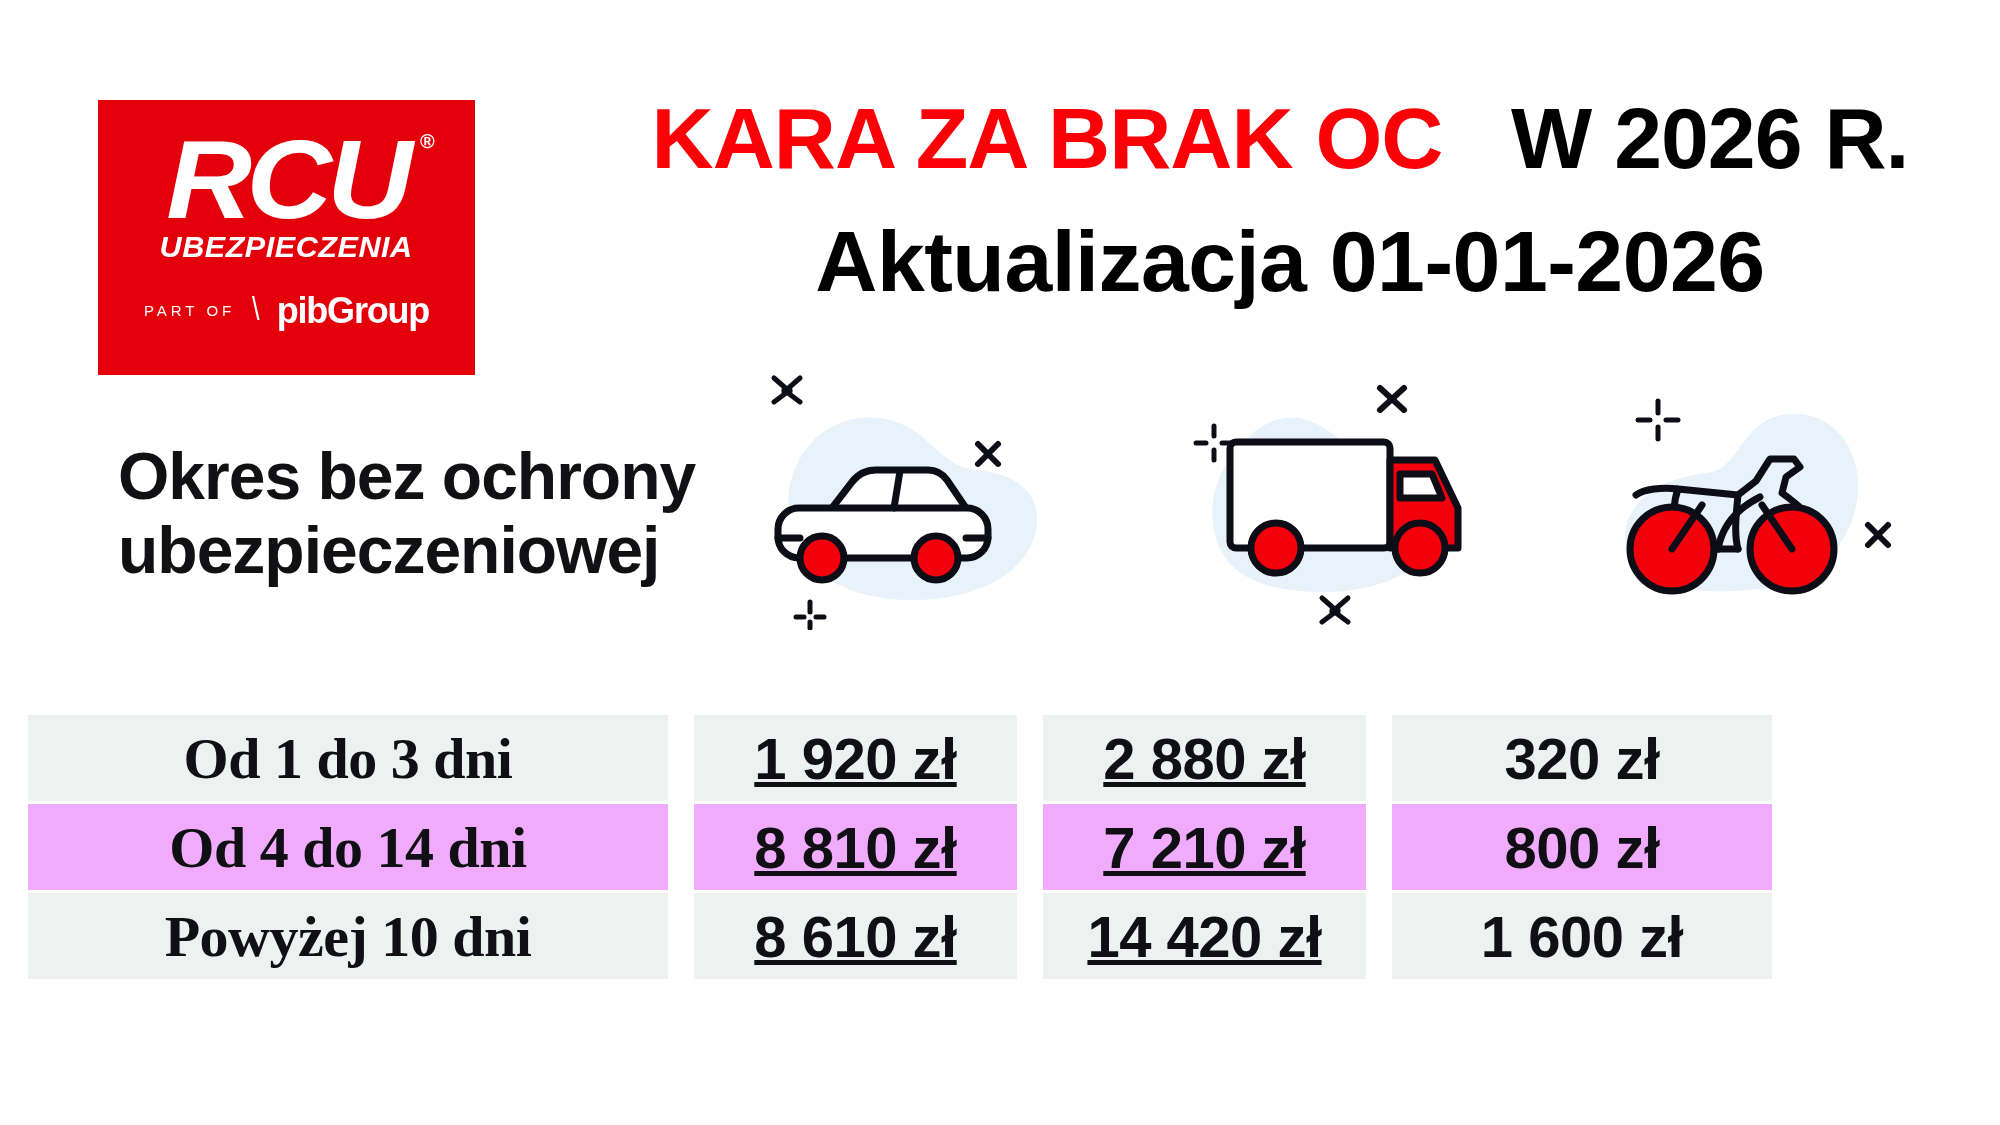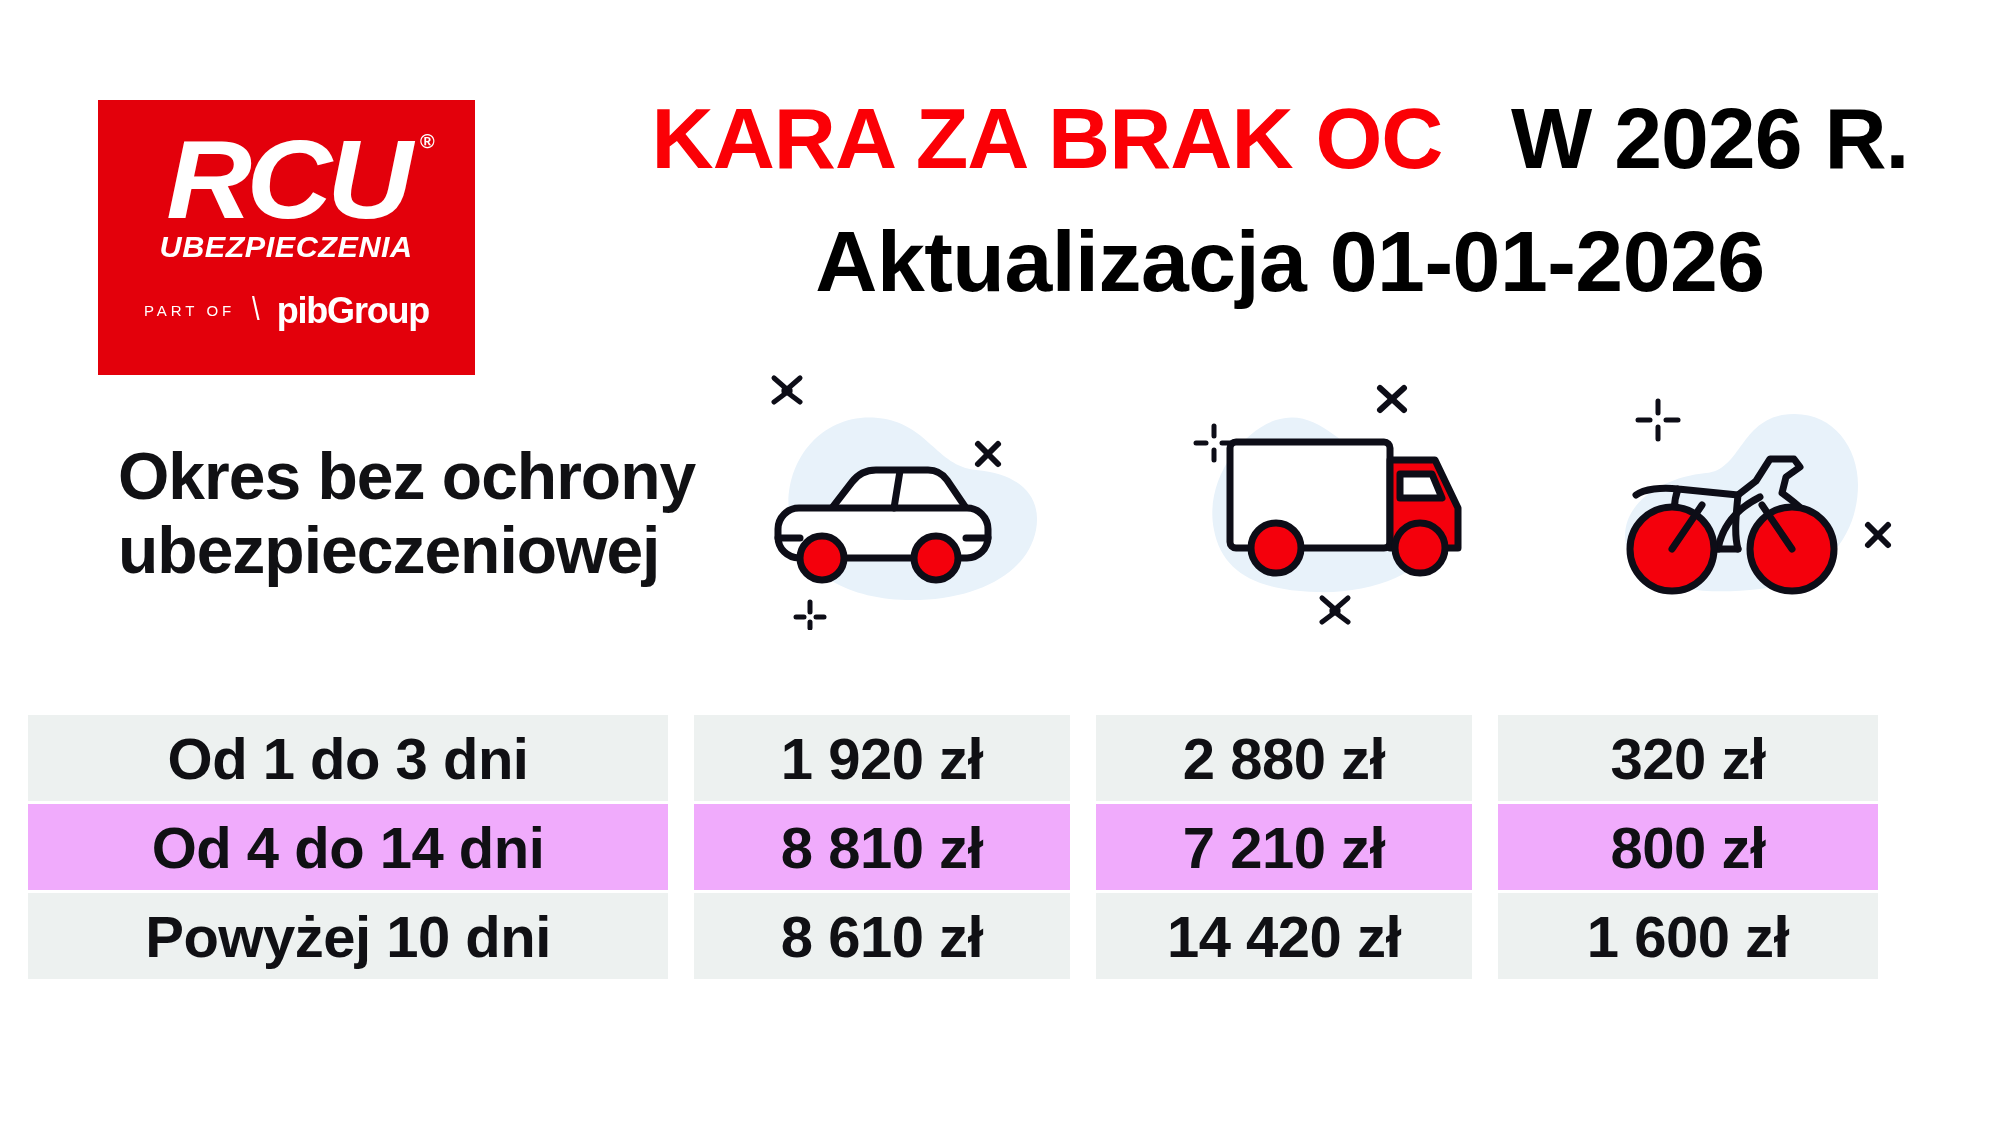--- a/index.html
+++ b/index.html
@@ -155,23 +155,23 @@
     align-items: center;
     justify-content: center;
     font-size: 58px;
     font-weight: bold;
     color: #101014;
     letter-spacing: -0.5px;
     white-space: nowrap;
   }
   .cell-shaded { background: #edf1f0; }
   .cell-plain  { background: #f0abfc; }
-  .col-period { width: 640px; margin-left: 28px; }
+  .col-period { width: 640px; margin-left: 28px; font-family: Liberation Serif, serif; }
   .col-gap    { width: 26px; }
-  .col-price  { width: 376px; }
+  .col-price  { width: 323px; text-decoration: underline; }
   .col-price-3{ width: 380px; }
 </style>
 </head>
 <body>
 
 <div id="logo-box">
   <div id="logo-wordmark">
     <span>RCU</span><span id="logo-reg">®</span>
   </div>
   <div id="logo-sub">UBEZPIECZENIA</div>

